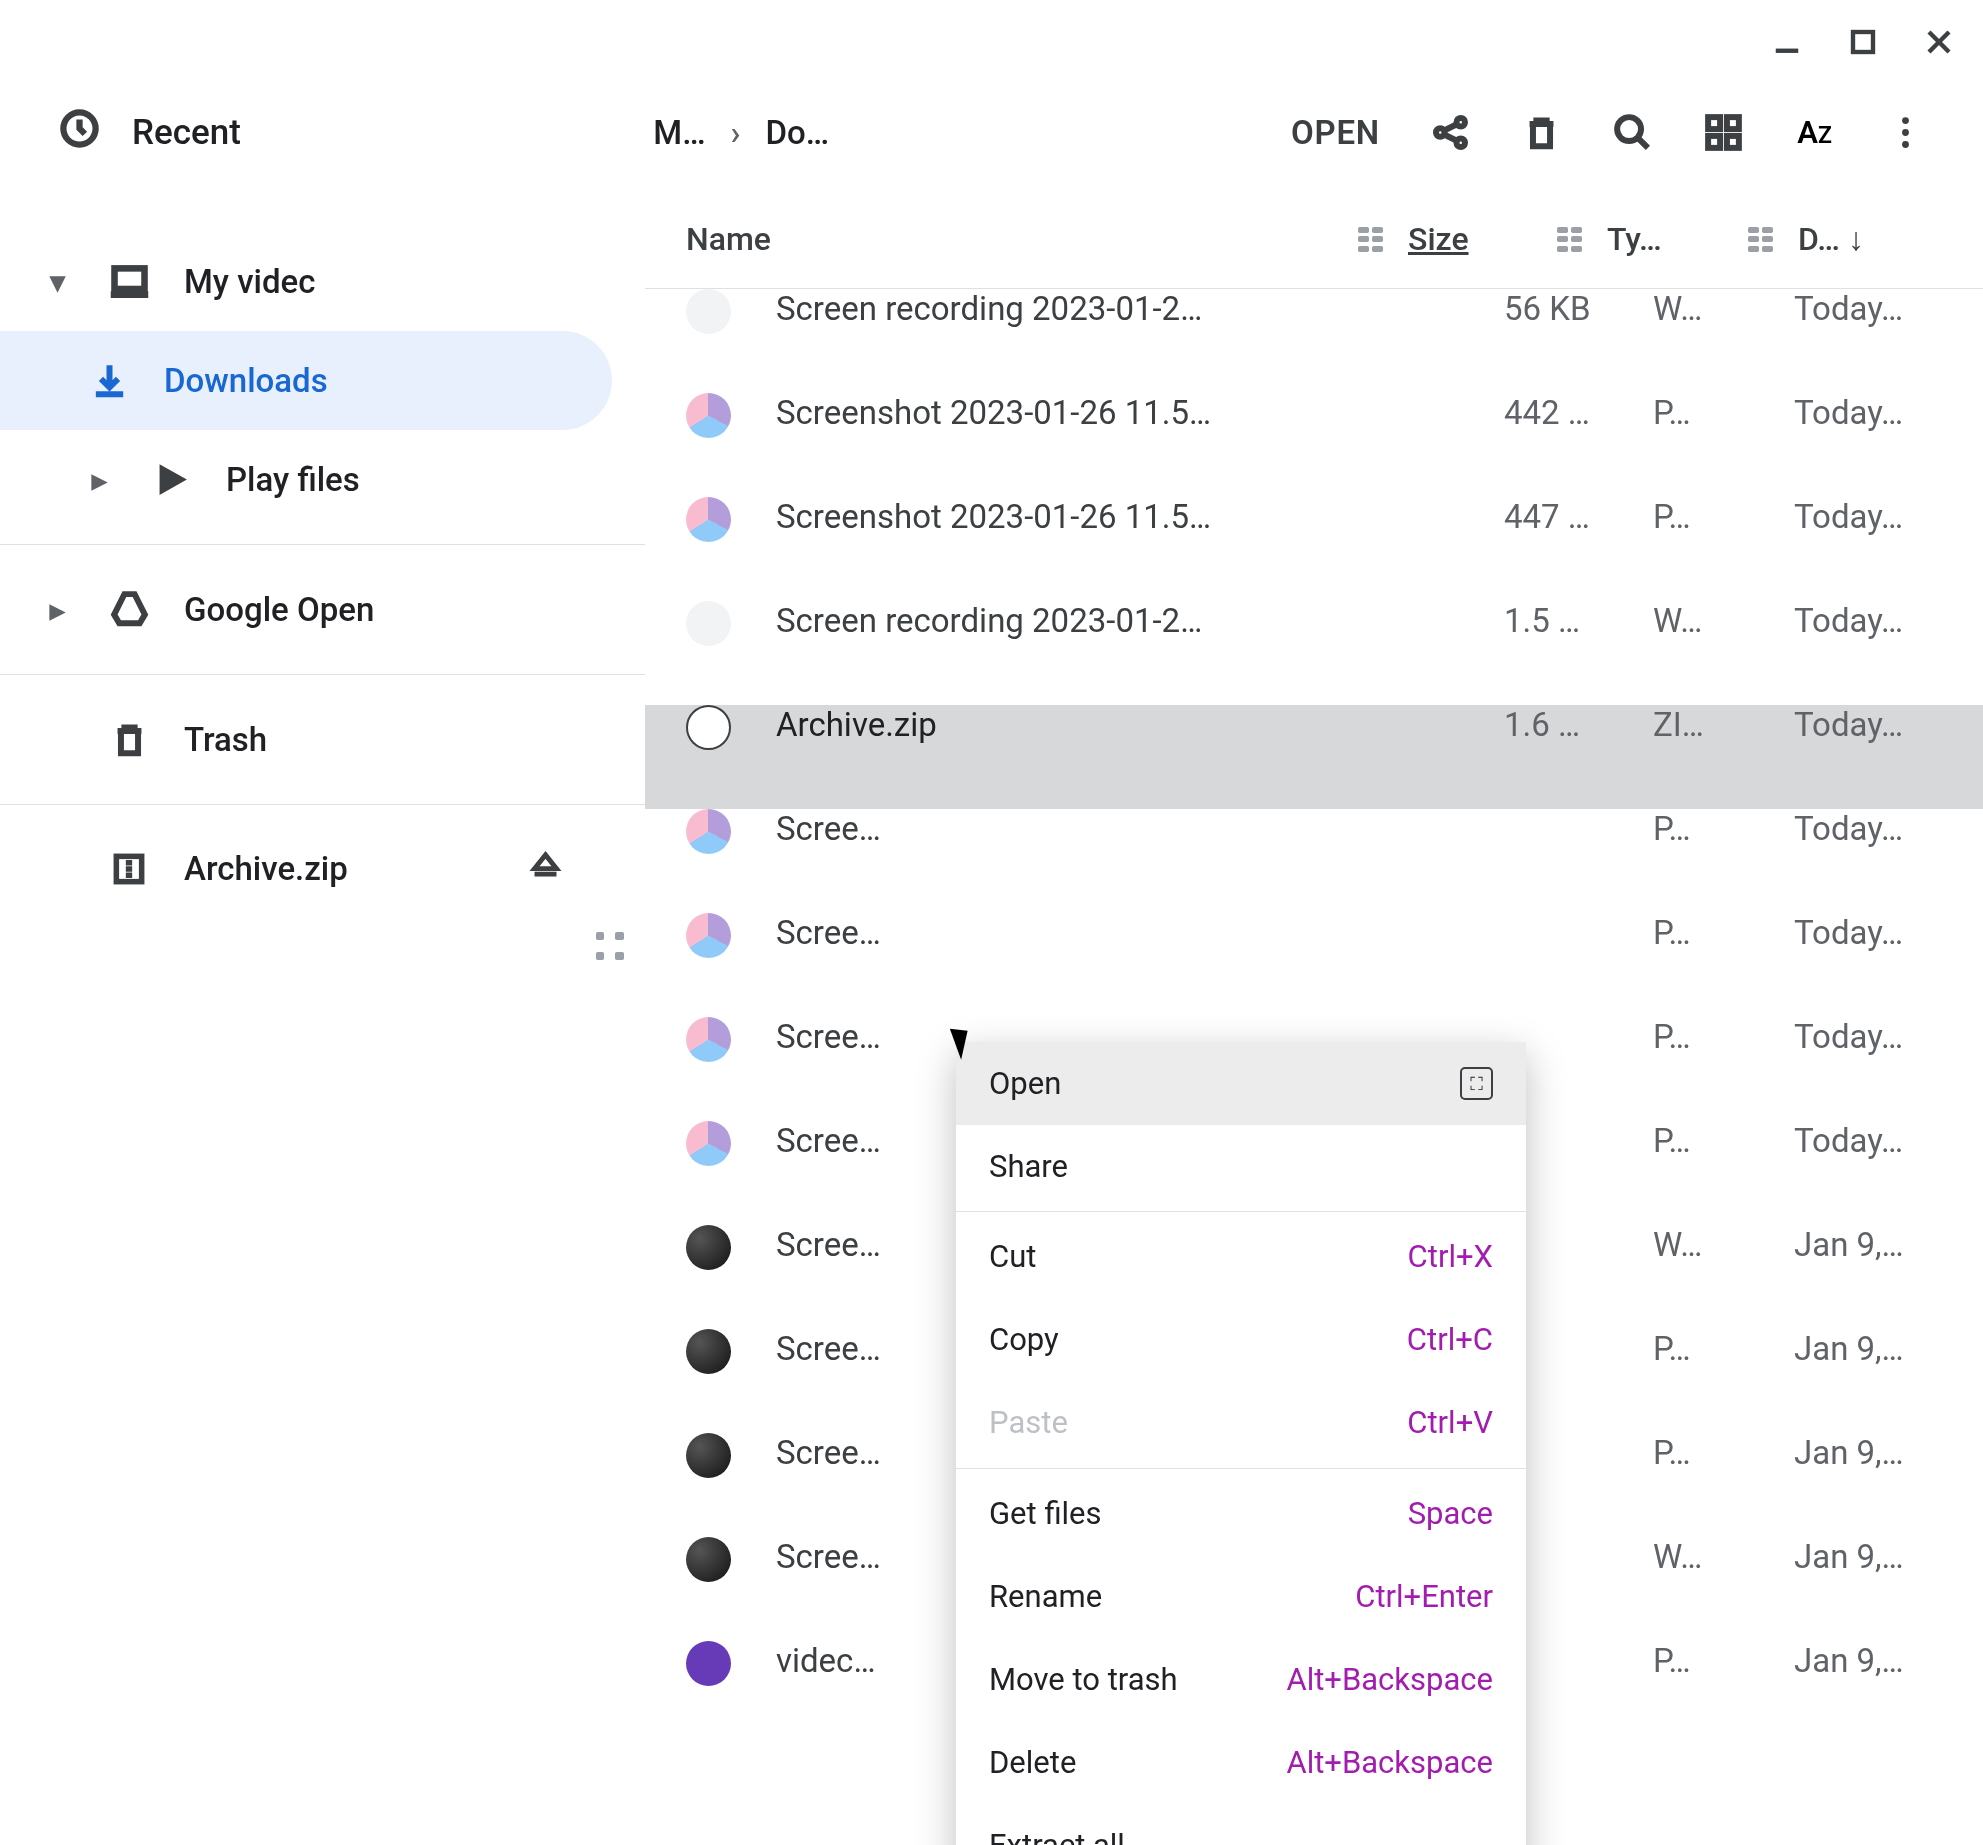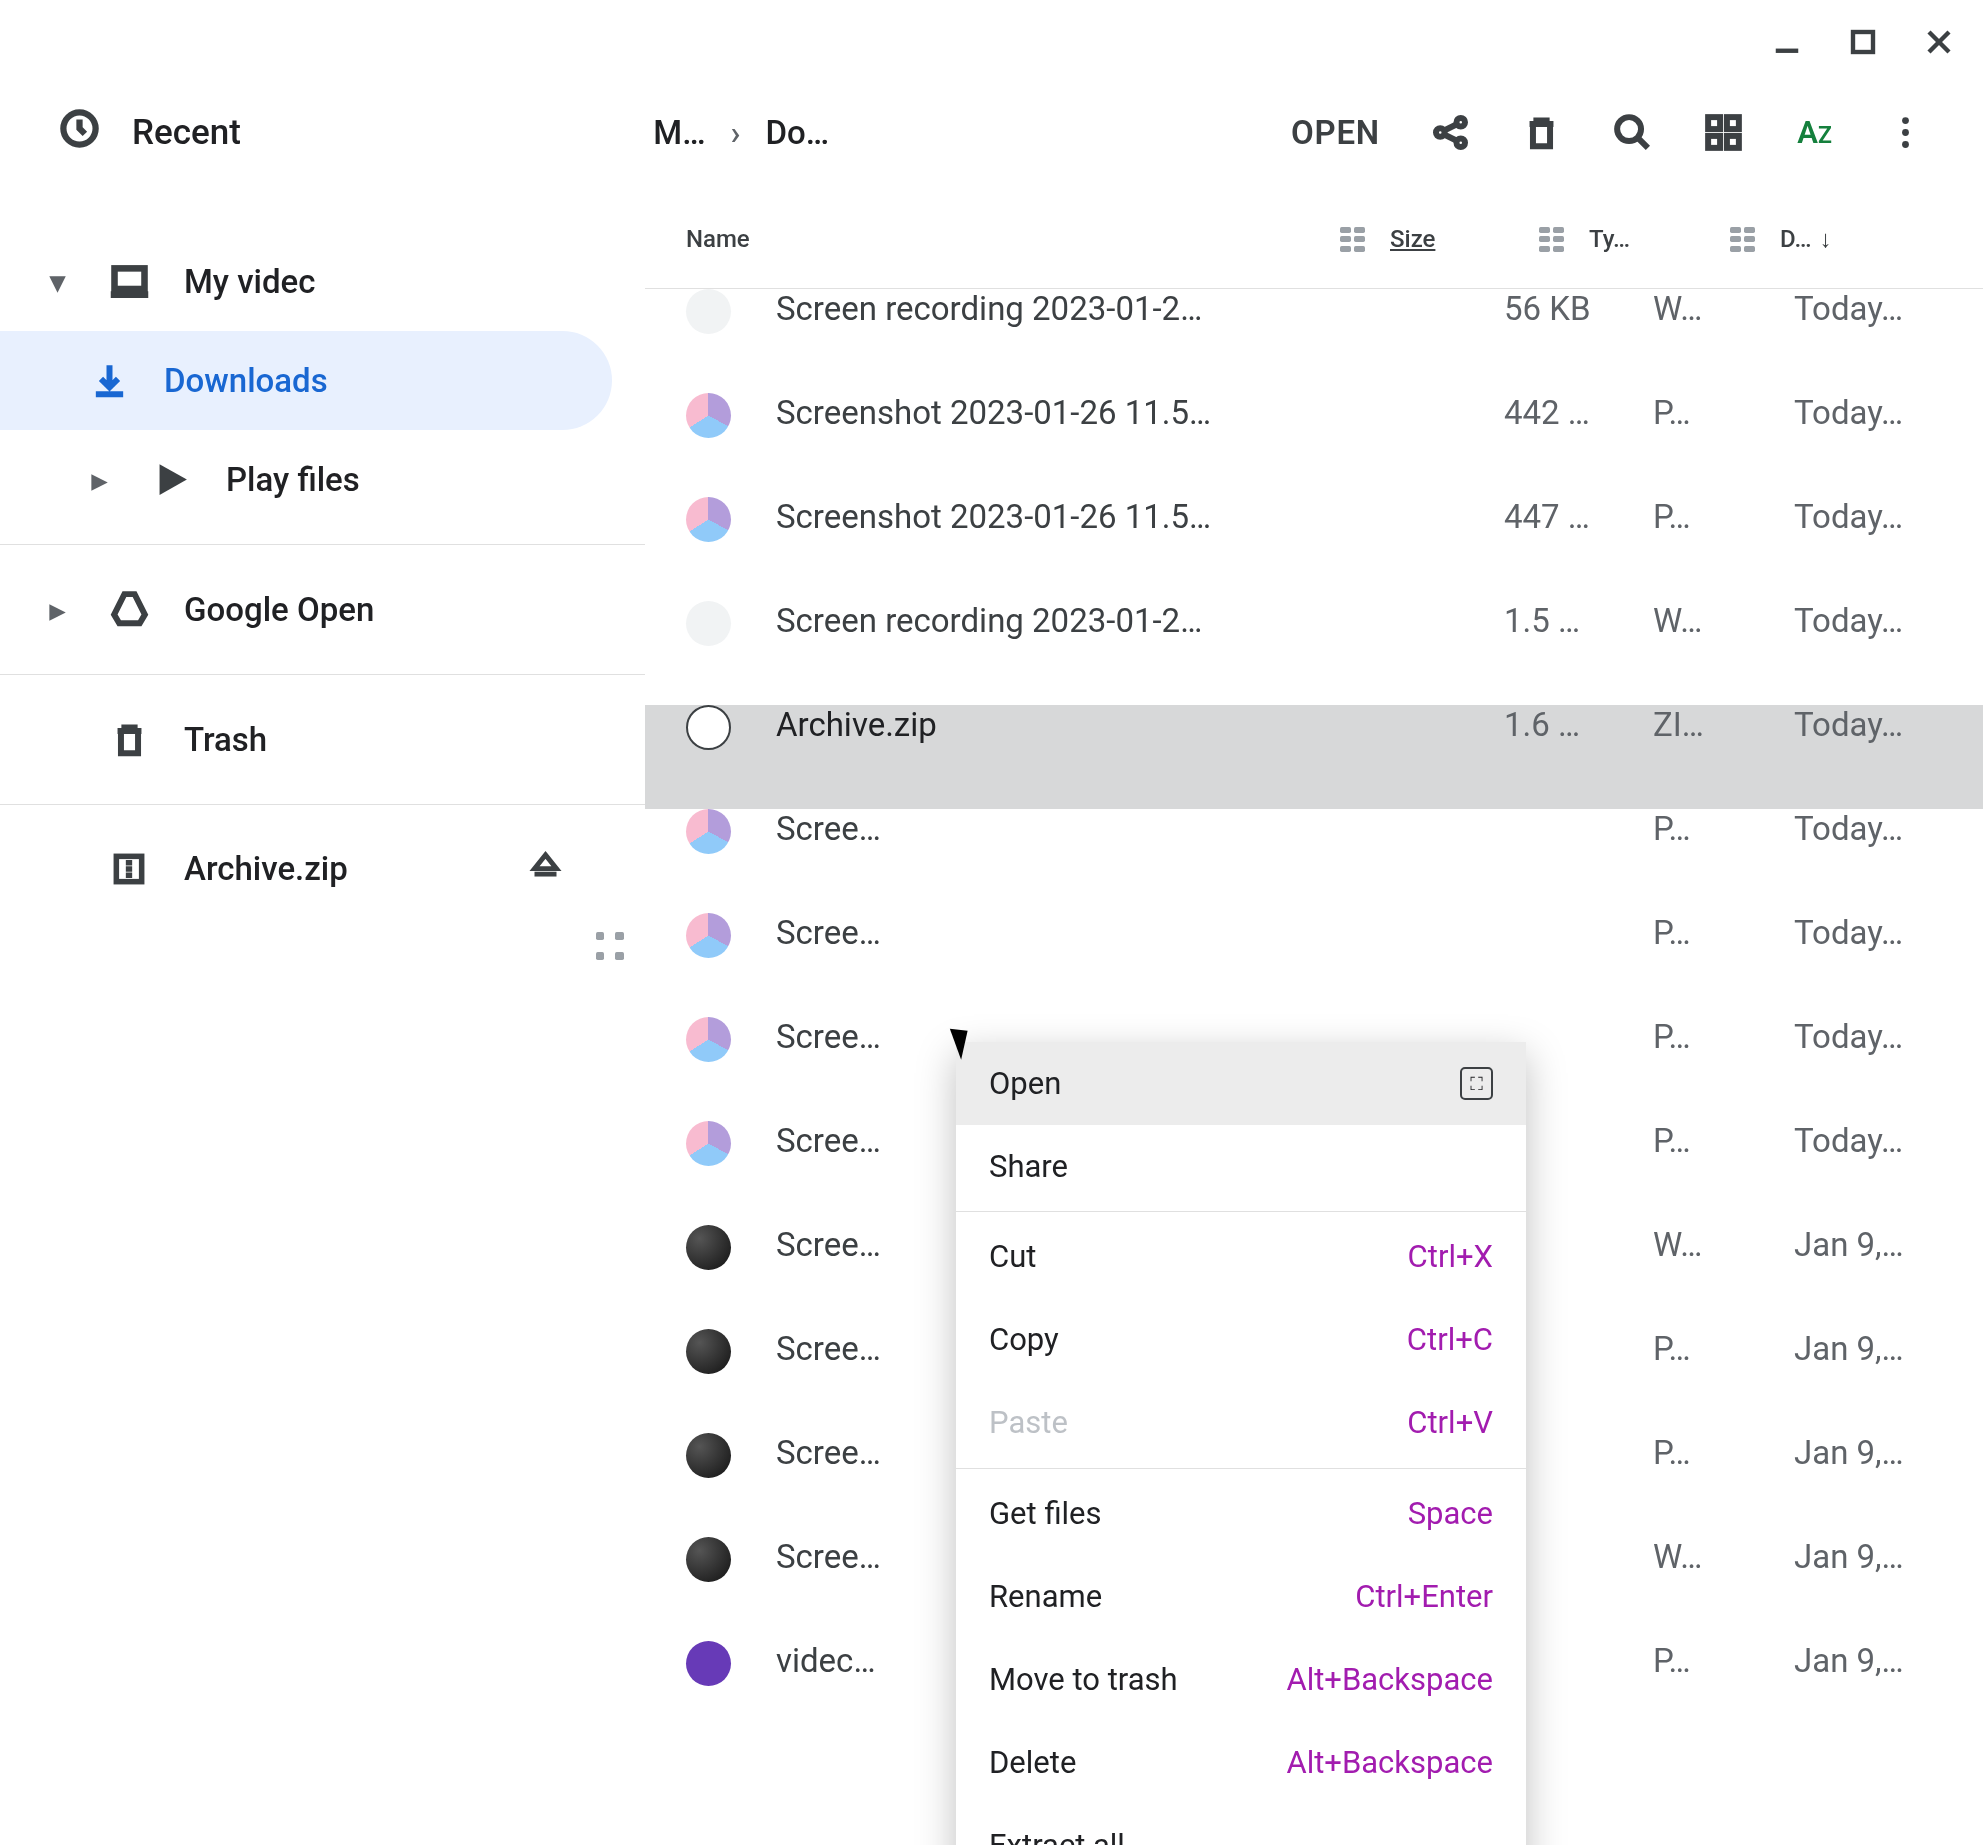--- a/index.html
+++ b/index.html
@@ -33,21 +33,21 @@
   }
   .crumb { overflow: hidden; text-overflow: ellipsis; white-space: nowrap; max-width: 83px; }
   .crumb.last { max-width: 107px; }
   .chev { color: #5f6368; }
   .open-btn {
     font-size: 33px; font-weight: 600; letter-spacing: 0.8px; color: #3c4043;
     margin-left: 33px; margin-right: 25px;
   }
   .toolbtn {
     width: 91px; height: 74px; display: flex; align-items: center; justify-content: center;
-    color: #15803d;
+    color: #000000;
   }
   .toolbtn svg { width: 41px; height: 41px; }
 
   
   .body-split {
     display: flex; height: calc(100% - 182px); position: relative;
   }
 
   
   .sidebar {
@@ -74,22 +74,22 @@
   .resize-dots {
     position: absolute; right: 16.5px; top: 750px; width: 33px; height: 33px;
     display: grid; grid-template-columns: 1fr 1fr; grid-template-rows: 1fr 1fr; gap: 6.6px;
   }
   .resize-dots span { width: 8.3px; height: 8.3px; background: #9aa0a6; border-radius: 1.7px; }
 
   
   .mainpane { flex: 1; padding-top: 8.3px; }
 
   .tablehead {
-    display: flex; align-items: center; height: 99px; font-size: 24px; font-weight: 500;
-    color: #3c4043; border-bottom: 0.8px solid #e0e0e0; padding-left: 41px; padding-right: 55px;
+    display: flex; align-items: center; height: 99px; font-size: 32px; font-weight: 500;
+    color: #3c4043; border-bottom: 0.8px solid #e0e0e0; padding-left: 41px; padding-right: 37px;
   }
   .col-name  { flex: 1; display: flex; align-items: center; gap: 11.6px; min-width: 0; }
   .col-size  { width: 149px; text-align: left; text-decoration: underline; }
   .col-type  { width: 141px; overflow: hidden; text-overflow: ellipsis; white-space: nowrap; }
   .col-date  { width: 149px; display: flex; align-items: center; gap: 8.3px; }
   .drag { width:25px; height:25px; display:grid; grid-template-columns:1fr 1fr; grid-template-rows:1fr 1fr 1fr; gap:3.3px; margin-right:25px; }
   .drag span { background:#9aa0a6; border-radius:1.7px; }
 
   .filerow {
     display: flex; height: 104px; font-size: 33px;

